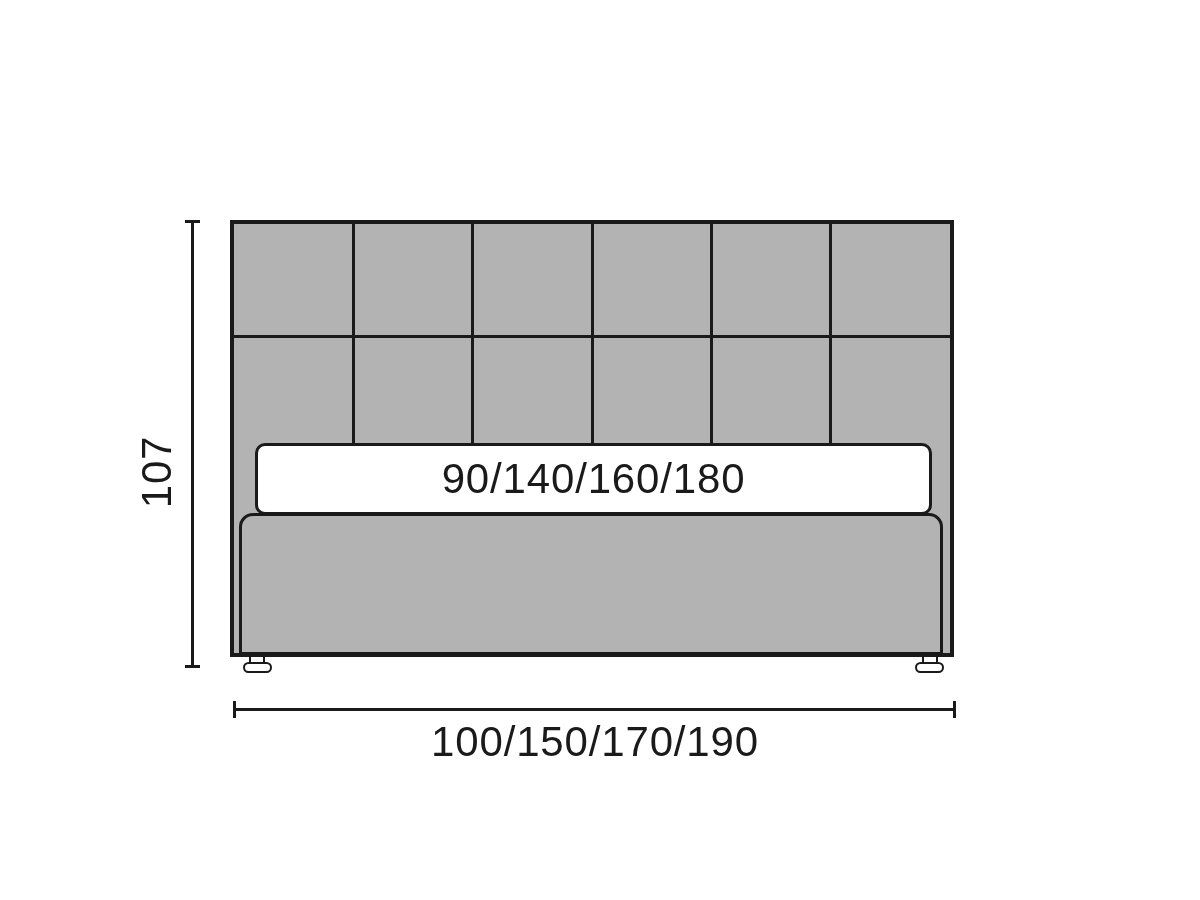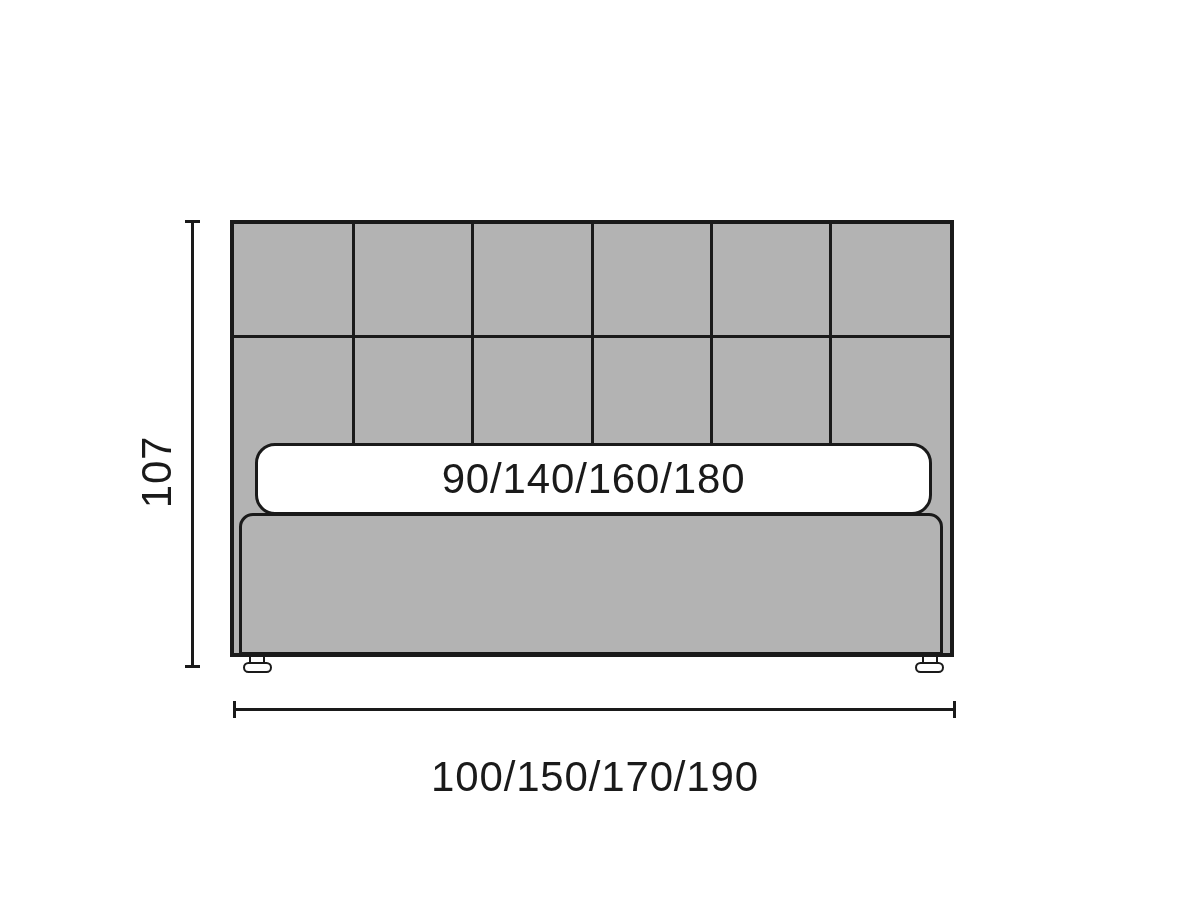--- a/index.html
+++ b/index.html
@@ -60,21 +60,21 @@
     border:3px solid var(--line);
     border-bottom-width:5px;
     border-radius:14px 14px 0 0;
   }
 
   
   .mattress{
     left:255px;top:443px;width:677px;height:72px;
     background:var(--surface);
     border:3px solid var(--line);
-    border-radius:20px;
+    border-radius:10px;
     display:flex;align-items:center;justify-content:center;
   }
   .dim-text{
     font-size:42px;
     letter-spacing:0.02em;
     color:var(--line);
     white-space:nowrap;
   }
 
   
@@ -88,21 +88,21 @@
     transform:rotate(-90deg);
   }
 
   
   .hdim-line{left:233px;top:708px;width:723px;height:3px;background:var(--line);}
   .hdim-tick{top:701px;width:3px;height:17px;background:var(--line);}
   .hdim-tick.left{left:233px;}
   .hdim-tick.right{left:953px;}
   .hdim-label{
     left:395px;top:716px;width:400px;height:52px;
-    display:flex;align-items:center;justify-content:center;margin-top:35px;
+    display:flex;align-items:center;justify-content:center;
   }
 </style>
 </head>
 <body>
 
 <div class="canvas">
 
   <div class="headboard">
     <div class="hb-seam-v n1"></div>
     <div class="hb-seam-v n2"></div>

